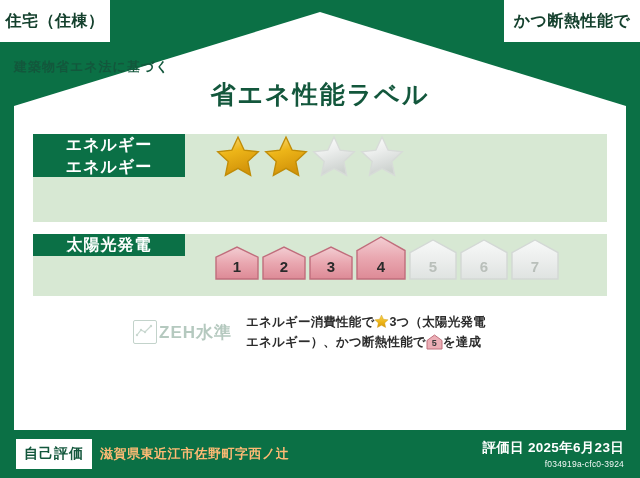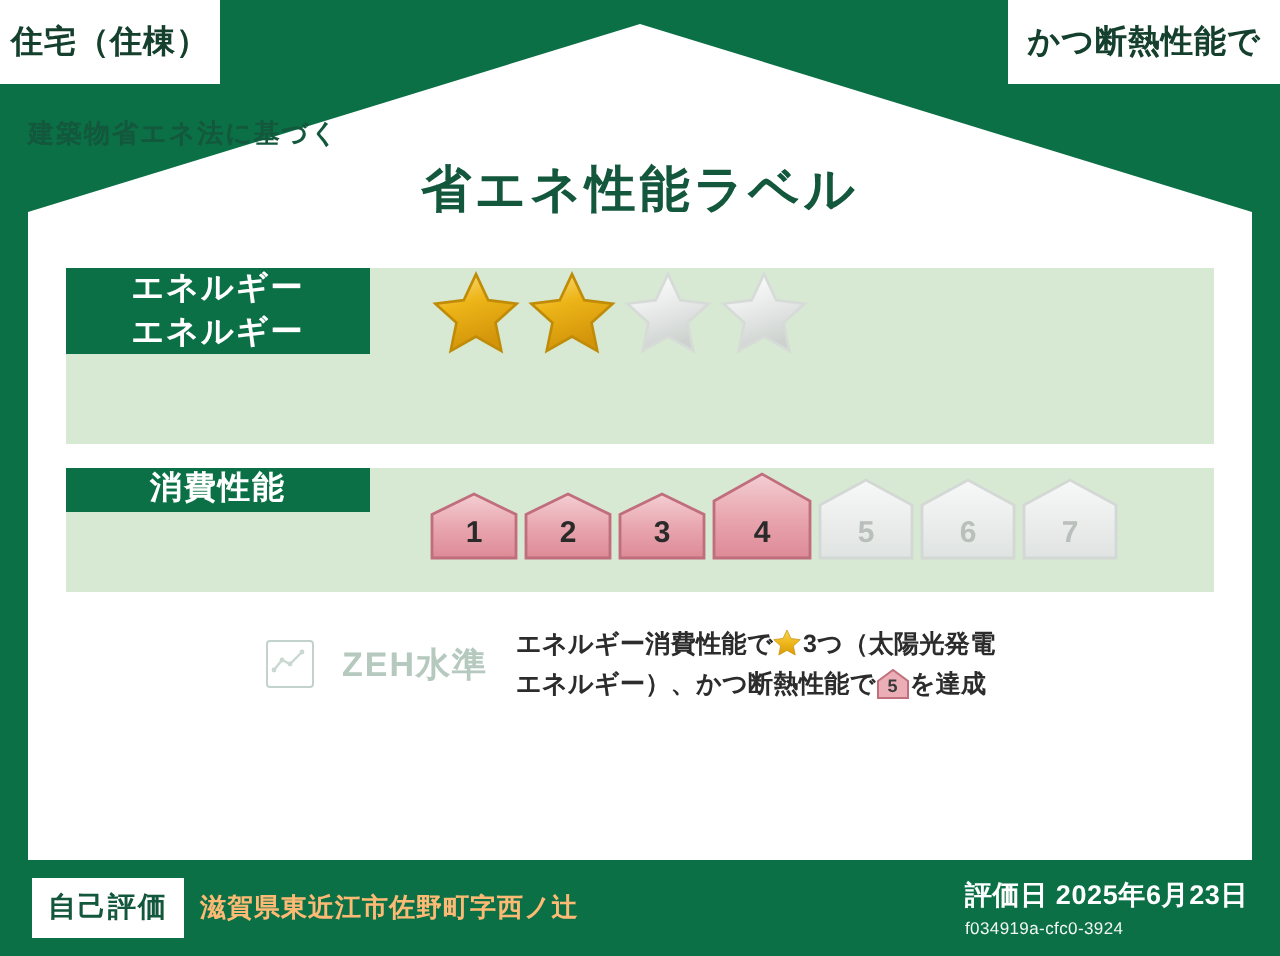--- a/index.html
+++ b/index.html
@@ -123,21 +123,21 @@
   .zeh{
     position:absolute;
     top:300px; left:19px; right:19px;
     display:flex;
     align-items:center;
     padding-left:100px;
   }
   .zeh-logo{
     display:flex;
     align-items:center;
-    gap:14px;
+    gap:2px;
     flex:0 0 auto;
     margin-right:14px;
   }
   .zeh-icon{
     width:24px; height:24px;
     border:1.5px solid #c3d3cb;
     border-radius:2px;
     position:relative;
     background:#fff;
   }
@@ -182,20 +182,21 @@
   }
   .address{
     color:#fdba74;
     font-size:13px;
     font-weight:bold;
     margin-left:8px;
     letter-spacing:.5px;
   }
   .footer-right{
     margin-left:auto;
+    text-align:right;
     color:#ffffff;
   }
   .eval-date{ font-size:13.5px; font-weight:bold; letter-spacing:.3px; }
   .eval-id{ font-size:8.5px; margin-top:2px; letter-spacing:.2px; opacity:.95; }
 </style>
 </head>
 <body>
 
 <div class="corner-badge" id="badge-left">
   <span>住宅（住棟）</span>
@@ -257,21 +258,21 @@
               </linearGradient>
             </defs>
             <polygon points="12,1.6 15.2,8.4 22.6,9.3 17.1,14.3 18.6,21.6 12,17.9 5.4,21.6 6.9,14.3 1.4,9.3 8.8,8.4" fill="url(#sg3)" stroke="#d7dbd8" stroke-width="0.7"></polygon>
           </svg>
         </div>
     </div>
   </div>
 
   <div class="row" id="row-insul">
     <div class="row-label">
-      <span>消費性能</span>
+      <span>太陽光発電</span>
     </div>
     <div class="row-value">
       <div class="houses" id="houses-container">
           <div class="house" style="height: 46px;">
             <svg width="44" height="34" viewBox="0 0 44 34">
               <defs>
                 <linearGradient id="hg1" x1="0" y1="0" x2="0" y2="1">
                   <stop offset="0%" stop-color="#f3ced3"></stop>
                   <stop offset="50%" stop-color="#e9a7b0"></stop>
                   <stop offset="100%" stop-color="#dd8a96"></stop>

